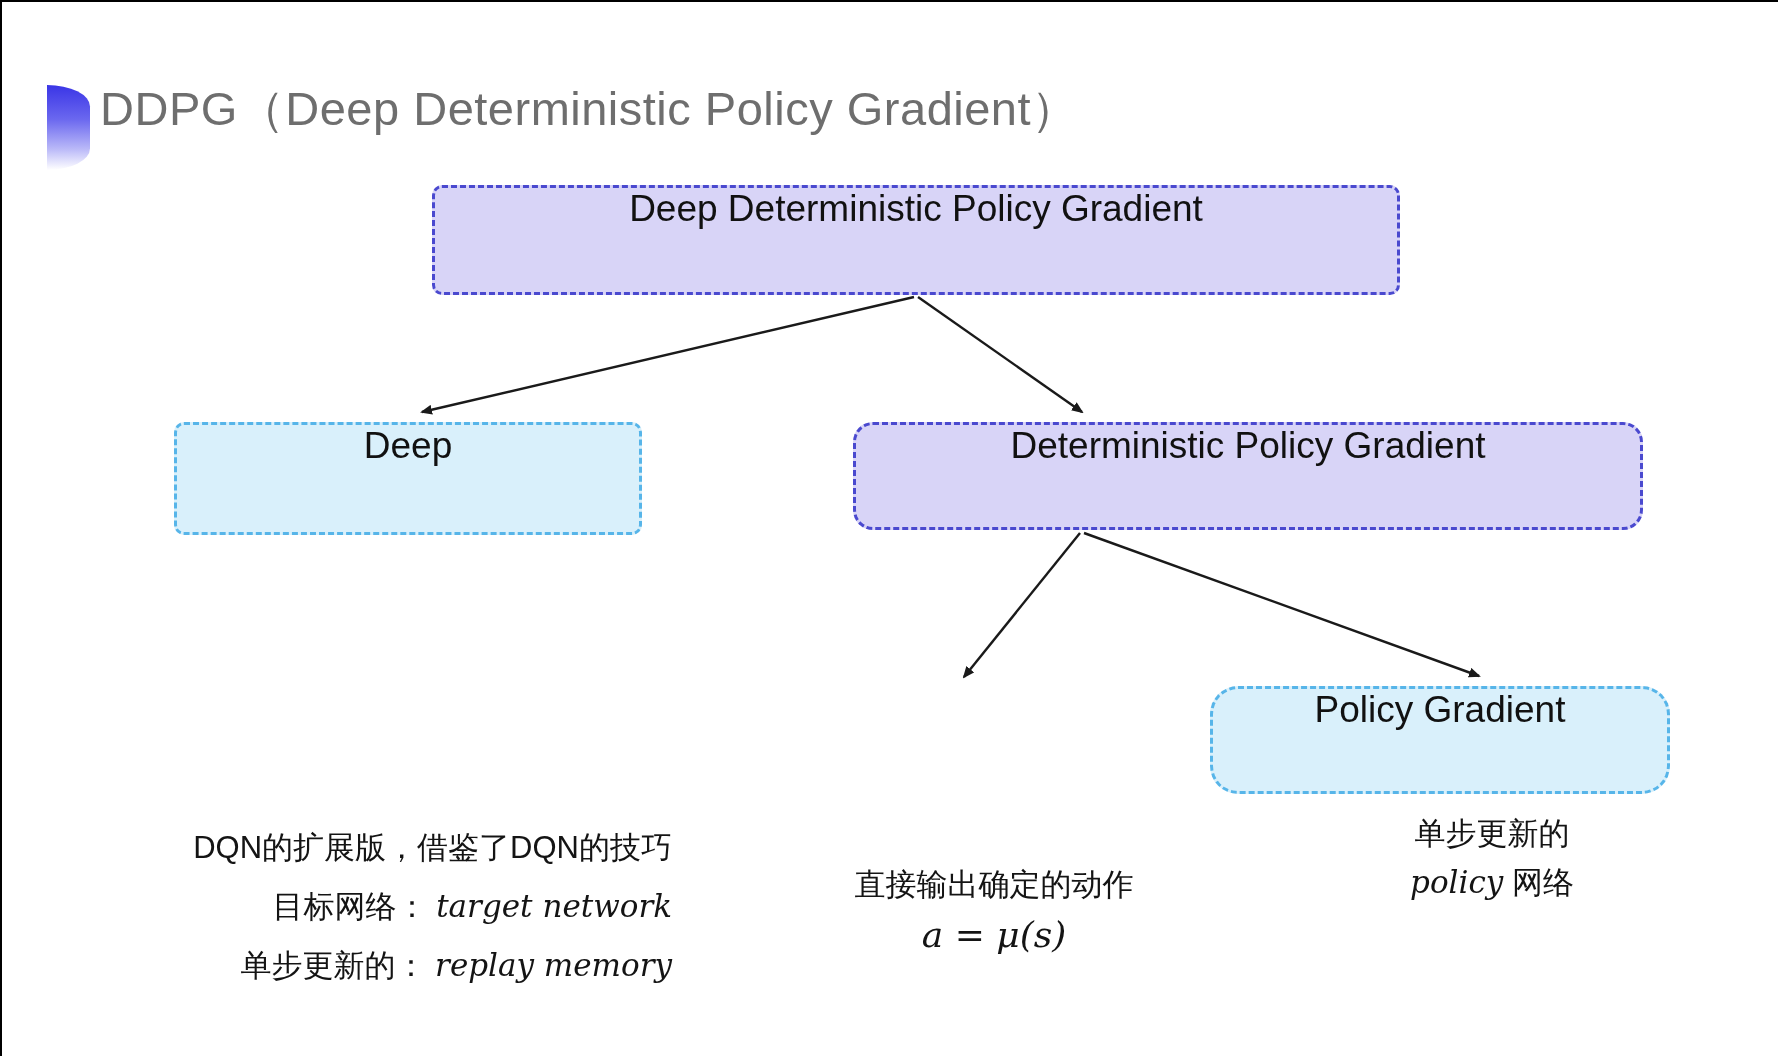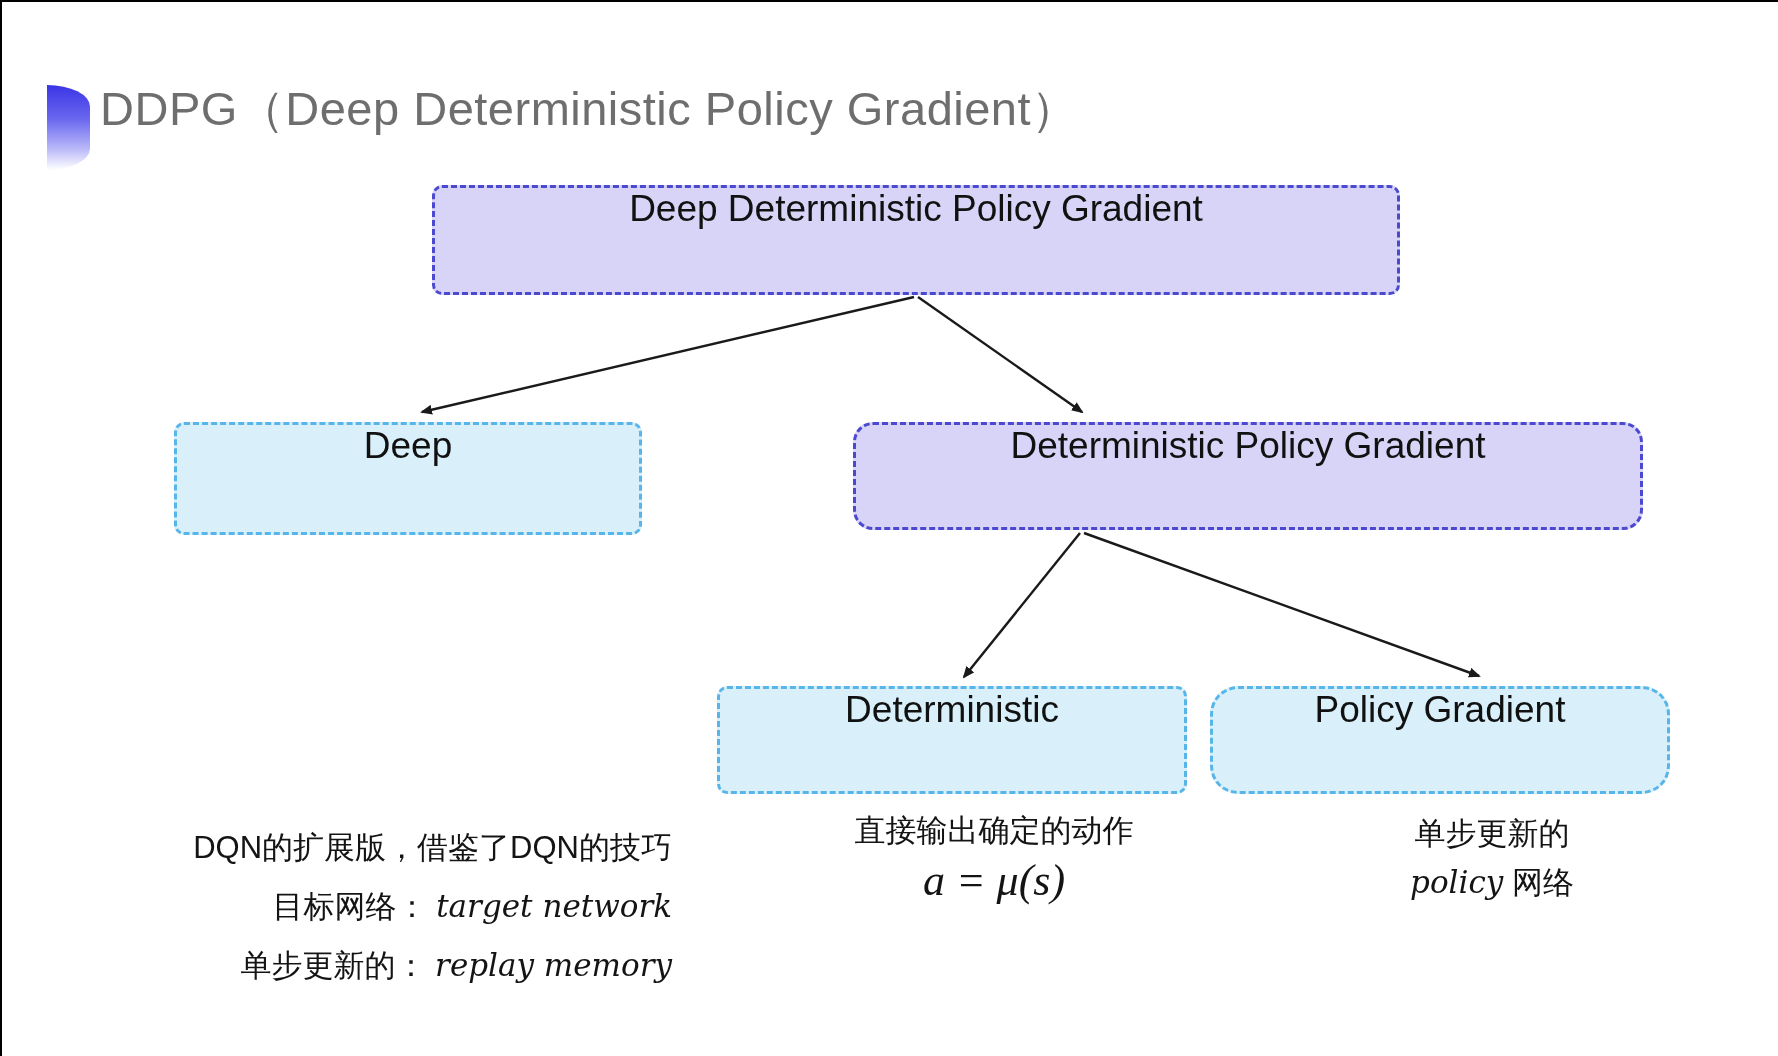--- a/index.html
+++ b/index.html
@@ -36,26 +36,26 @@
   .node-deep{left:172px;top:420px;width:468px;height:113px;}
   .node-dpg{left:851px;top:420px;width:790px;height:108px;border-radius:20px;}
   .node-det{left:715px;top:684px;width:470px;height:108px;}
   .node-pg{left:1208px;top:684px;width:460px;height:108px;border-radius:28px;}
   
   .arrows{position:absolute;left:0;top:0;width:1778px;height:1056px;pointer-events:none;}
   
   .note{position:absolute;text-align:center;color:#141414;}
   .note-line{font-size:31px;line-height:58px;white-space:nowrap;}
   .note-deep{left:110px;top:817px;width:560px;text-align:right;}
-  .note-det{left:792px;top:804px;width:400px;}
+  .note-det{left:792px;top:858px;width:400px;}
   .note-det .note-line{line-height:50px;}
   .note-pg{left:1290px;top:808px;width:400px;}
   .note-pg .note-line{line-height:48px;}
   .math{font-family:"DejaVu Serif","Liberation Serif",serif;font-style:italic;}
-  .eq{font-size:44px;font-family:Liberation Serif, serif;}
+  .eq{font-size:36px;}
 </style>
 </head>
 <body>
 
 <div class="page">
 
   <div class="accent"></div>
   <h1 class="title">DDPG（Deep Deterministic Policy Gradient）</h1>
 
   <svg class="arrows" viewBox="0 0 1778 1056" xmlns="http://www.w3.org/2000/svg">
@@ -75,23 +75,20 @@
   </div>
 
   <div class="node cyan node-deep">
     <span>Deep</span>
   </div>
 
   <div class="node purple node-dpg">
     <span>Deterministic Policy Gradient</span>
   </div>
 
-  <div class="node cyan node-det">
-    <span>Deterministic</span>
-  </div>
 
   <div class="node cyan node-pg">
     <span>Policy Gradient</span>
   </div>
 
   <div class="note note-deep">
     <div class="note-line">DQN的扩展版，借鉴了DQN的技巧</div>
     <div class="note-line">
       <span>目标网络：</span>
       <span class="math">target network</span>

